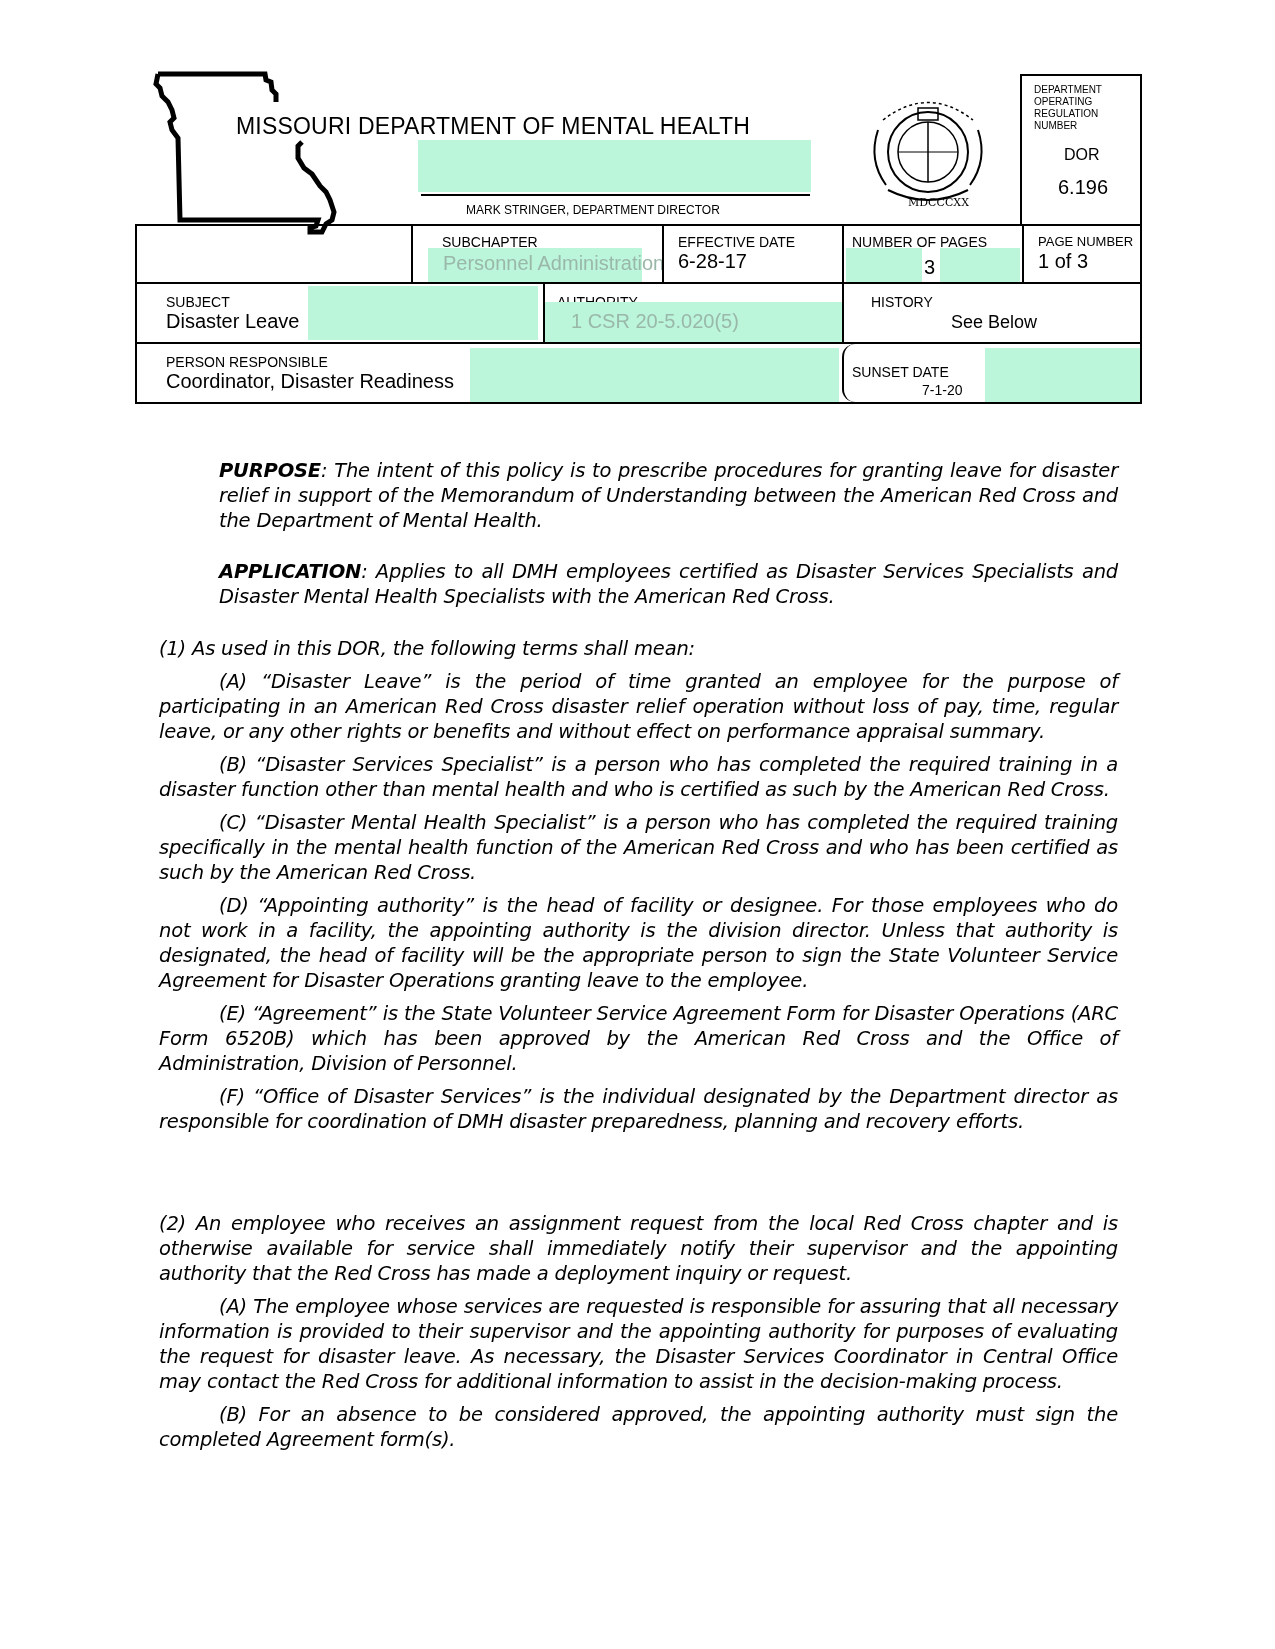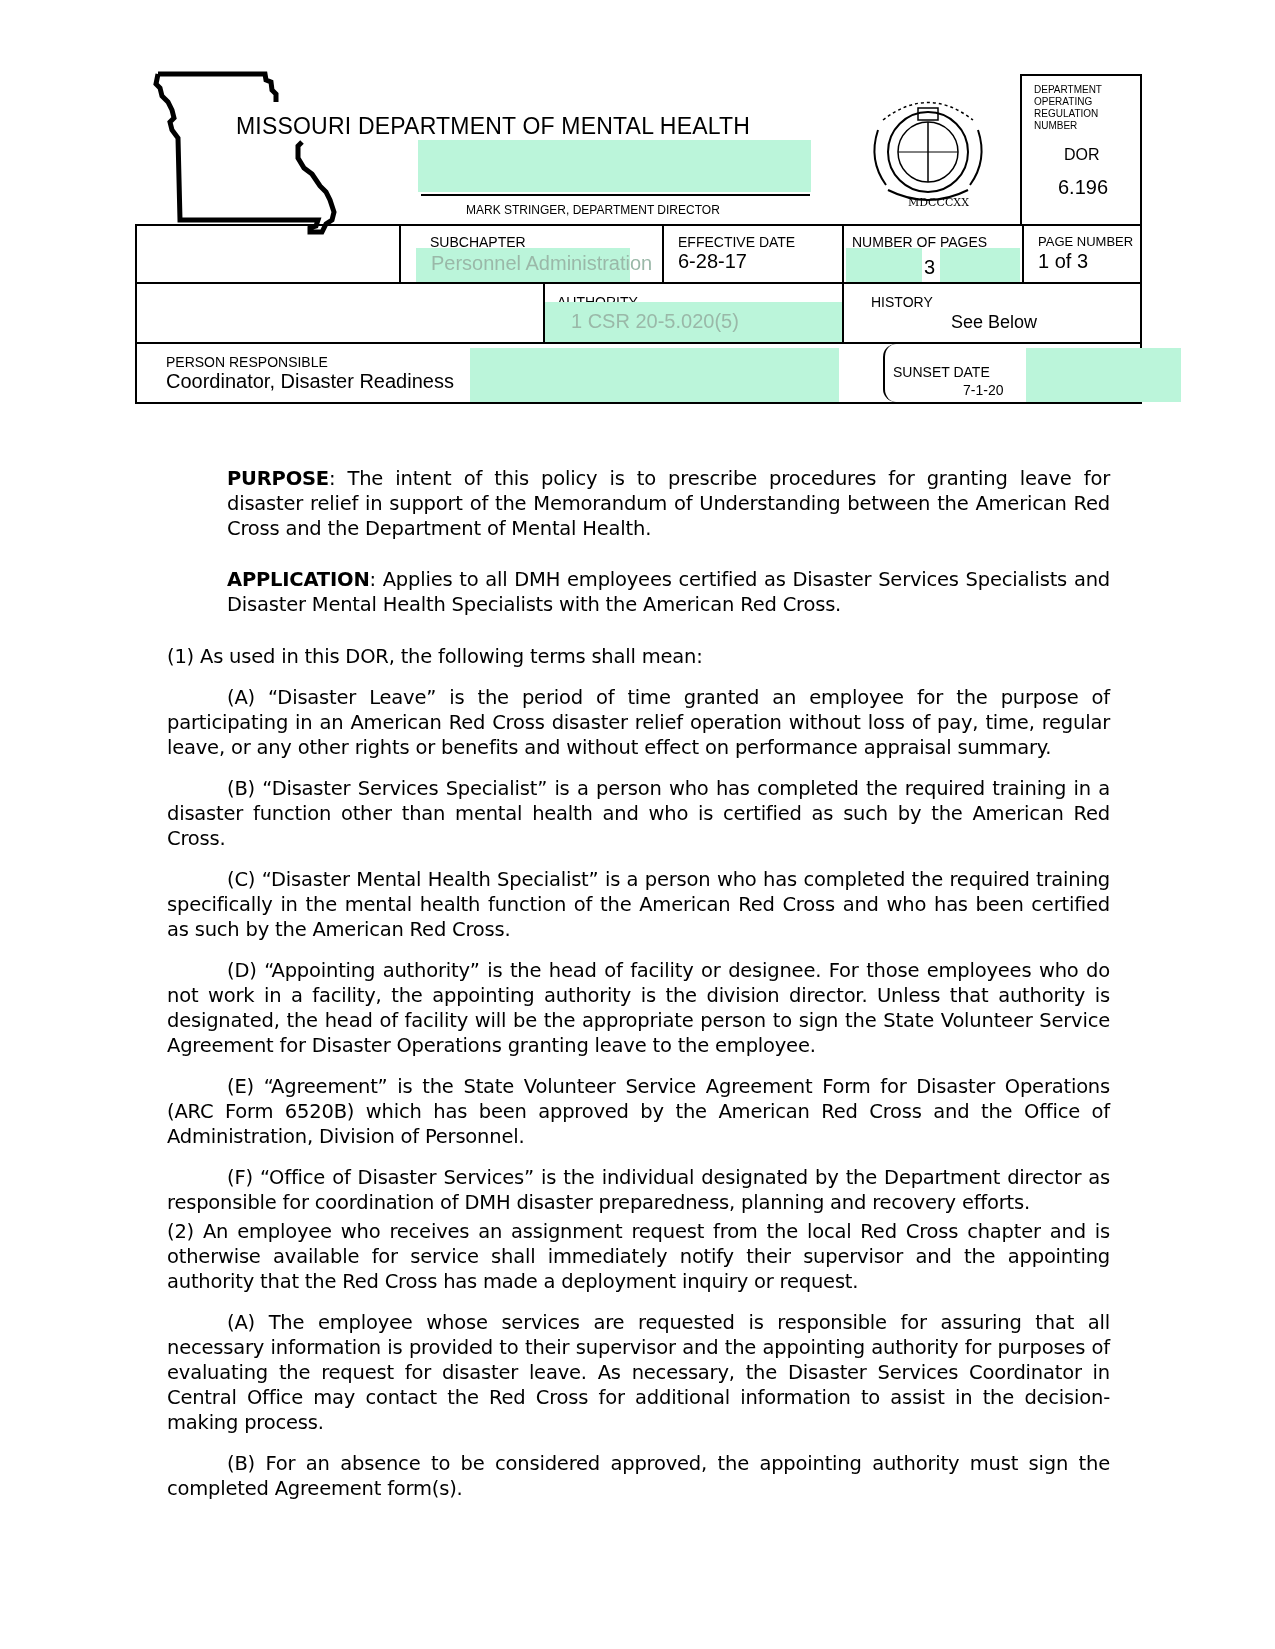--- a/index.html
+++ b/index.html
@@ -13,21 +13,21 @@
   .dor-label { position: absolute; left: 12px; top: 8px; font-size: 10px; line-height: 12px; }
   .dor-code { position: absolute; left: 42px; top: 70px; font-size: 16px; }
   .dor-num { position: absolute; left: 36px; top: 100px; font-size: 20px; }
   .row { position: absolute; left: 135px; width: 1007px; border: 2px solid #000; box-sizing: border-box; }
   .cell { position: absolute; top: 0; bottom: 0; box-sizing: border-box; }
   .vline { border-left: 2px solid #000; }
   .lbl { position: absolute; font-size: 14px; white-space: nowrap; }
   .val { position: absolute; font-size: 20px; white-space: nowrap; }
   .val.gray { color: #9ab8a8; }
   .body { position: absolute; left: 151px; width: 975px; font-family: "DejaVu Sans", sans-serif; font-size: 19.5px; line-height: 25px; text-align: justify; letter-spacing: -0.2px; }
-  .body p { margin: 16px; }
+  .body p { margin: 8px; font-style: italic; }
   .indent { text-indent: 60px; }
   b { font-weight: bold; }
 </style>
 </head>
 <body>
 
 <svg class="abs" style="left:150px;top:70px;" width="210" height="170" viewBox="0 0 210 170">
   <path d="M8 4 L115 4 L116 10 L121 12 L122 20 L126 24 L126 32 M8 4 L6 14 L10 18 L12 26 L18 32 L22 40 L24 48 L20 52 L22 60 L28 68 L30 150 L168 150 L166 156 L160 158 L160 162 L172 162 L176 154 L182 150 L184 142 L180 130 L176 122 L170 116 L162 104 L154 98 L148 88 L148 76 L152 72" fill="none" stroke="#000" stroke-width="5" stroke-linejoin="miter"></path>
 </svg>
 
@@ -53,21 +53,21 @@
     <div>DEPARTMENT</div>
     <div>OPERATING</div>
     <div>REGULATION</div>
     <div>NUMBER</div>
   </div>
   <div class="dor-code">DOR</div>
   <div class="dor-num">6.196</div>
 </div>
 
 <div class="row" style="top:224px;height:60px;">
-  <div class="cell vline" style="left:262px;width:228px;">
+  <div class="cell vline" style="left:274px;width:228px;">
     <div class="lbl" style="left:29px;top:8px;">SUBCHAPTER</div>
     <div class="green" style="left:15px;top:22px;width:214px;height:36px;"></div>
     <div class="val gray" style="left:30px;top:26px;">Personnel Administration</div>
   </div>
   <div class="cell vline" style="left:525px;width:180px;">
     <div class="lbl" style="left:14px;top:8px;">EFFECTIVE DATE</div>
     <div class="val" style="left:14px;top:24px;">6-28-17</div>
   </div>
   <div class="cell vline" style="left:705px;width:180px;">
     <div class="lbl" style="left:8px;top:8px;">NUMBER OF PAGES</div>
@@ -75,38 +75,43 @@
     <div class="green" style="left:96px;top:22px;width:80px;height:36px;"></div>
     <div class="val" style="left:80px;top:30px;">3</div>
   </div>
   <div class="cell vline" style="left:885px;width:118px;padding-left:20px;">
     <div class="lbl" style="left:14px;top:8px;font-size:13px;">PAGE NUMBER</div>
     <div class="val" style="left:14px;top:24px;">1 of 3</div>
   </div>
 </div>
 
 <div class="row" style="top:282px;height:62px;">
+  <div class="cell" style="left:0;width:406px;">
+    <div class="lbl" style="left:29px;top:10px;">SUBJECT</div>
+    <div class="val" style="left:29px;top:26px;">Disaster Leave</div>
+    <div class="green" style="left:171px;top:2px;width:230px;height:54px;"></div>
+  </div>
   <div class="cell vline" style="left:406px;width:299px;padding-left:12px;">
     <div class="lbl" style="left:12px;top:10px;">AUTHORITY</div>
     <div class="green" style="left:0;top:18px;width:297px;height:40px;"></div>
     <div class="val gray" style="left:26px;top:26px;">1 CSR 20-5.020(5)</div>
   </div>
   <div class="cell vline" style="left:705px;width:298px;">
     <div class="lbl" style="left:27px;top:10px;">HISTORY</div>
     <div class="val" style="left:107px;top:28px;font-size:18px;">See Below</div>
   </div>
 </div>
 
 <div class="row" style="top:342px;height:62px;">
   <div class="cell" style="left:0;width:705px;">
     <div class="lbl" style="left:29px;top:10px;">PERSON RESPONSIBLE</div>
     <div class="val" style="left:29px;top:26px;">Coordinator, Disaster Readiness</div>
     <div class="green" style="left:333px;top:4px;width:369px;height:54px;"></div>
   </div>
-  <div class="cell vline" style="left:746px;width:274px;border-radius:13px;">
+  <div class="cell vline" style="left:705px;width:274px;border-radius:13px;">
     <div class="lbl" style="left:8px;top:20px;">SUNSET DATE</div>
     <div class="green" style="left:141px;top:4px;width:155px;height:54px;"></div>
     <div class="val" style="left:78px;top:38px;font-size:14px;">7-1-20</div>
   </div>
 </div>
 
 <div class="body" style="left:211px;width:915px;top:450px;">
   <p><b>PURPOSE</b><span>:  The intent of this policy is to prescribe procedures for granting leave for disaster relief in support of the Memorandum of Understanding between the American Red Cross and the Department of Mental Health.</span></p>
 </div>
 

